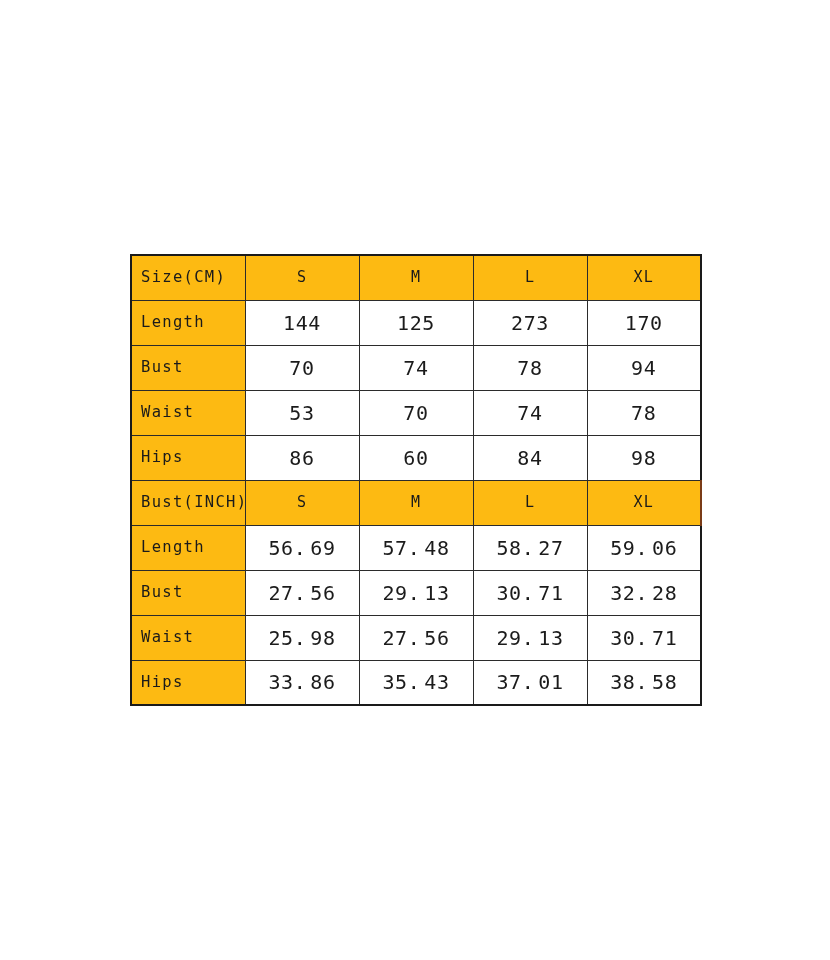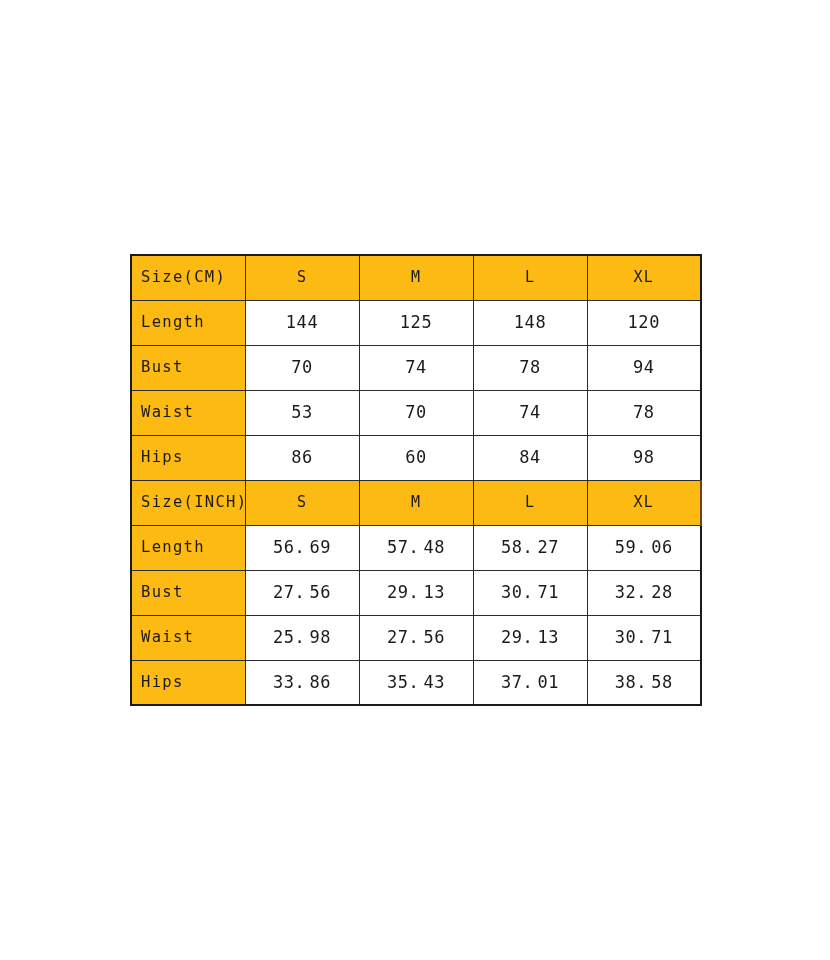--- a/index.html
+++ b/index.html
@@ -62,21 +62,21 @@
     text-align: left;
     padding-left: 9px;
     font-size: 15.5px;
     letter-spacing: 1.3px;
   }
 
   
   #size-chart td.cell-value {
     background: #ffffff;
     text-align: center;
-    font-size: 17px;
+    font-size: 20px;
     letter-spacing: 0.6px;
   }
 
   
   #size-chart tr.section-header td.cell-value {
     background: #fdba12;
     font-size: 15px;
     letter-spacing: 1.2px;
   }
 
@@ -108,22 +108,22 @@
         <td class="cell-value">S</td>
         <td class="cell-value">M</td>
         <td class="cell-value">L</td>
         <td class="cell-value">XL</td>
       </tr>
 
       <tr>
         <td class="cell-label">Length</td>
         <td class="cell-value">144</td>
         <td class="cell-value">125</td>
-        <td class="cell-value">148</td>
-        <td class="cell-value">120</td>
+        <td class="cell-value">273</td>
+        <td class="cell-value">170</td>
       </tr>
 
       <tr>
         <td class="cell-label">Bust</td>
         <td class="cell-value">70</td>
         <td class="cell-value">74</td>
         <td class="cell-value">78</td>
         <td class="cell-value">94</td>
       </tr>
 
@@ -137,21 +137,21 @@
 
       <tr>
         <td class="cell-label">Hips</td>
         <td class="cell-value">86</td>
         <td class="cell-value">60</td>
         <td class="cell-value">84</td>
         <td class="cell-value">98</td>
       </tr>
 
       <tr class="section-header inch-header">
-        <td class="cell-label">Size(INCH)</td>
+        <td class="cell-label">Bust(INCH)</td>
         <td class="cell-value">S</td>
         <td class="cell-value">M</td>
         <td class="cell-value">L</td>
         <td class="cell-value">XL</td>
       </tr>
 
       <tr>
         <td class="cell-label">Length</td>
         <td class="cell-value">56.<span class="dec-gap"></span>69</td>
         <td class="cell-value">57.<span class="dec-gap"></span>48</td>

